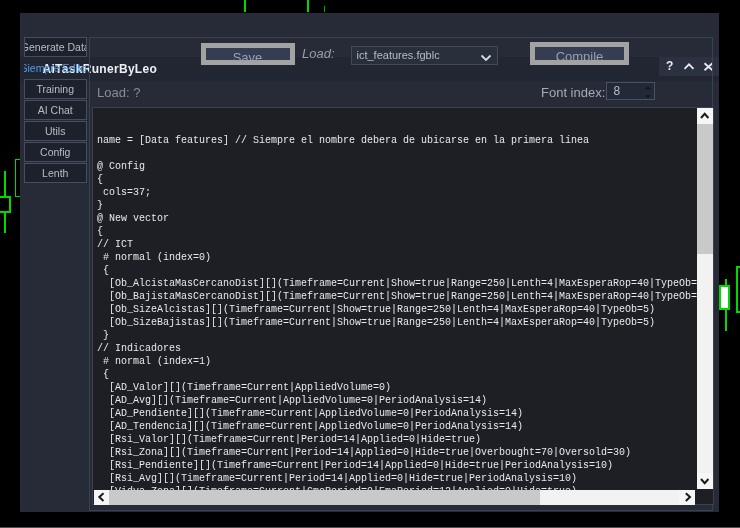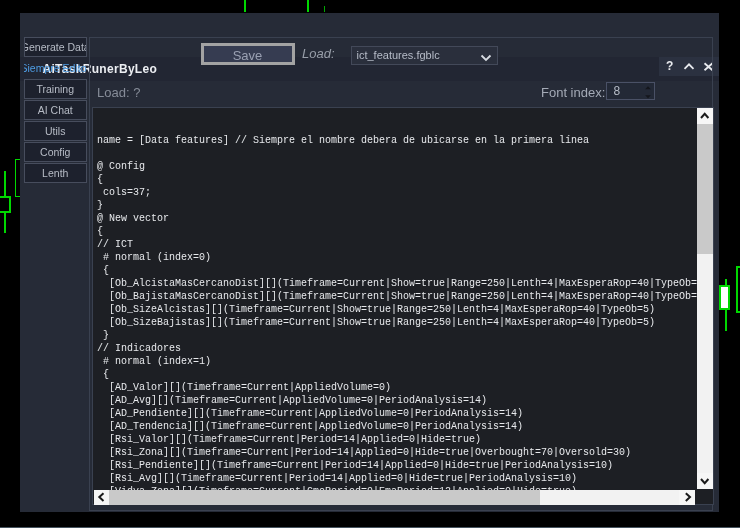--- a/index.html
+++ b/index.html
@@ -19,21 +19,21 @@
 
   
   #pane { position:absolute; left:69px; top:24.5px; width:623.5px; height:474px; border:1px solid #3a4150; }
 
   
   .tab { position:absolute; left:3.5px; width:63.5px; height:20px; background:#1d212d; border:1px solid #474d5d; color:#b7bcc6; font-size:10.5px; overflow:hidden; white-space:nowrap; display:flex; align-items:center; justify-content:center; }
   .tab.active { background:transparent; border:none; color:#4f9ee6; }
 
   
   .btnlight { position:absolute; background:#eef3fb; border:2px solid #3d9bea; color:#0c0f14; font-size:13px; text-align:center; }
-  .btndark  { position:absolute; background:#363c51; border:3px solid #a3a3a3; color:#9aa0b2; font-size:13px; text-align:center; }
+  .btndark  { position:absolute; background:#363c51; border:5px solid #a3a3a3; color:#9aa0b2; font-size:13px; text-align:center; }
   .lbl { position:absolute; color:#989ea9; font-size:13px; }
 
   #dropdown { position:absolute; left:330.5px; top:33px; width:147px; height:19px; background:#2a2f3c; border:1px solid #434959; color:#b6bcc8; font-size:11px; line-height:17px; padding-left:5px; }
   #spin { position:absolute; left:585.5px; top:69px; width:49.5px; height:18.5px; background:#232936; border:1px solid #4a5166; color:#b7bdc7; font-size:12px; line-height:16px; padding-left:7px; }
 
   
   #ta { position:absolute; left:72px; top:94.5px; width:621.5px; height:397.5px; background:#1d1f24; border:1px solid #3a4150; overflow:hidden; }
   #ta pre { font-family:"Liberation Mono", monospace; font-size:10px; line-height:13px; color:#e7e9ec; position:absolute; left:4px; top:2px; white-space:pre;margin-top:24px; }
 
   
@@ -83,20 +83,21 @@
   <div class="tab" style="top:129.7px;">Config</div>
   <div class="tab" style="top:150.7px;">Lenth</div>
 
   <div class="btndark" style="left:180.5px; top:30.5px; width:94px; height:22px; line-height:20px;">Save</div>
   <div class="lbl" style="left:282px; top:30.5px; height:22px; line-height:22px;font-style:italic;">Load:</div>
   <div id="dropdown">ict_features.fgblc
     <svg width="12" height="8" viewBox="0 0 12 8" style="position:absolute; right:5px; top:7px;">
       <path d="M 1.5 1.5 L 6 6 L 10.5 1.5" stroke="#d8dce2" stroke-width="1.8" fill="none"></path>
     </svg>
   </div>
+  <div class="btndark" style="left:510px; top:29.5px; width:99px; height:23px; line-height:20px;">Compile</div>
 
   <div class="lbl" style="left:77px; top:72.5px; height:15px; line-height:15px; color:#868c98;">Load: ?</div>
   <div class="lbl" style="left:521px; top:72.5px; height:15px; line-height:15px; color:#a4aab6;">Font index:</div>
   <div id="spin">8
     <svg width="10" height="16" viewBox="0 0 10 16" style="position:absolute; left:36.5px; top:0.5px;">
       <path d="M 2.2 6.3 L 5 3.3 L 7.8 6.3 Z" fill="#14161c"></path>
       <path d="M 2.2 12.2 L 5 15.2 L 7.8 12.2 Z" fill="#14161c"></path>
     </svg>
   </div>
 

